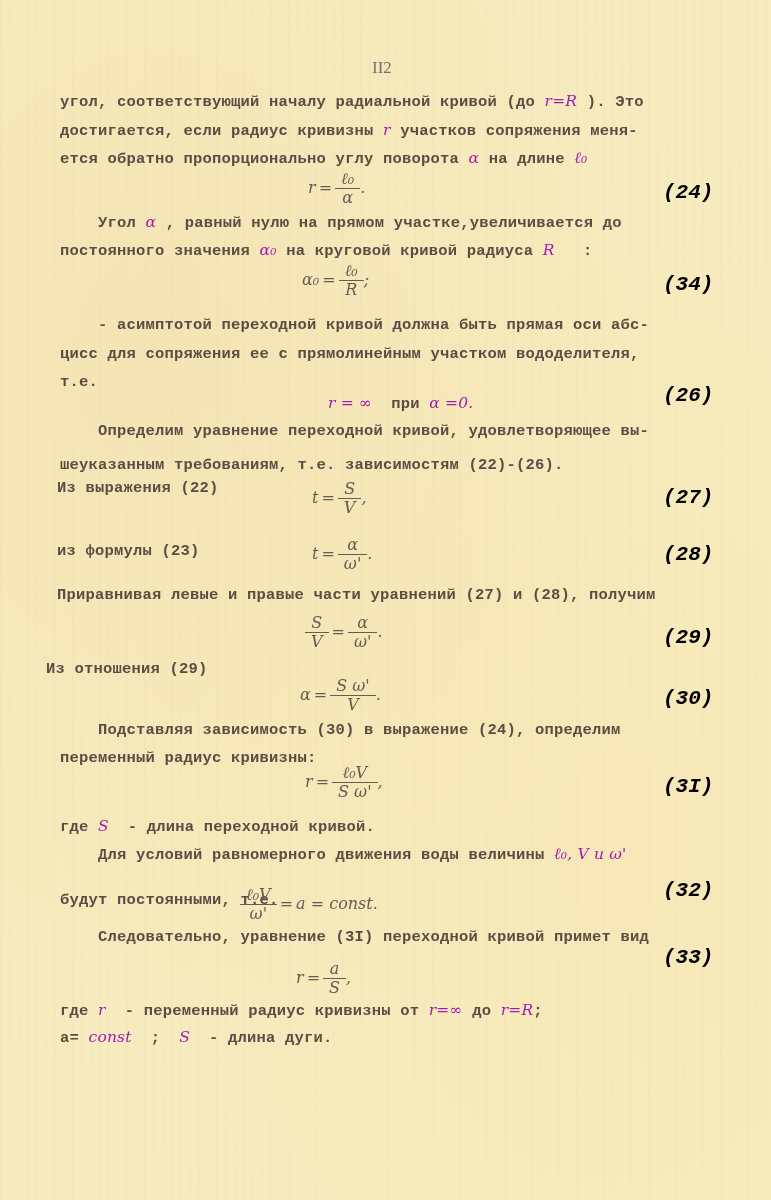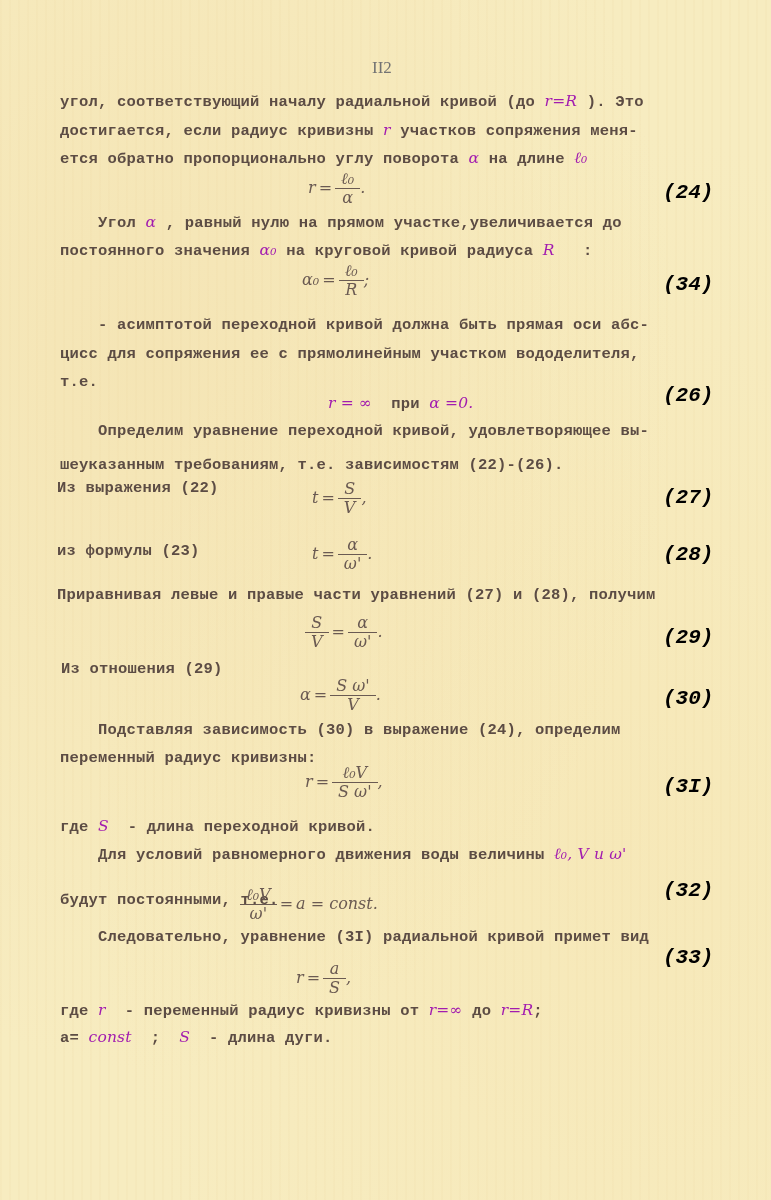--- a/index.html
+++ b/index.html
@@ -78,21 +78,21 @@
   </div>
   <div class="eqno" style="top:543px;">(28)</div>
 
   <div class="line" style="left:57px; top:586px;">Приравнивая левые и правые части уравнений (27) и (28), получим</div>
 
   <div class="eq" style="left:305px; top:614px;">
     <span class="frac"><span class="num">S</span><span class="den">V</span></span><span class="op">=</span><span class="frac"><span class="num">α</span><span class="den">ω'</span></span><span>.</span>
   </div>
   <div class="eqno" style="top:626px;">(29)</div>
 
-  <div class="line" style="left:61px; top:660px;text-align:right;">Из отношения (29)</div>
+  <div class="line" style="left:46px; top:660px;text-align:right;">Из отношения (29)</div>
 
   <div class="eq" style="left:300px; top:677px;">
     <span>α</span><span class="op">=</span><span class="frac"><span class="num">S ω'</span><span class="den">V</span></span><span>.</span>
   </div>
   <div class="eqno" style="top:687px;">(30)</div>
 
   <div class="line" style="left:60px; top:721px;">    Подставляя зависимость (30) в выражение (24), определим</div>
   <div class="line" style="left:60px; top:749px;">переменный радиус кривизны:</div>
 
   <div class="eq" style="left:305px; top:764px;">
@@ -102,21 +102,21 @@
 
   <div class="line" style="left:60px; top:817px;"><span>где </span><span class="math">S</span><span>  - длина переходной кривой.</span></div>
   <div class="line" style="left:60px; top:845px;"><span>    Для условий равномерного движения воды величины </span><span class="math">ℓ₀, V и ω'</span></div>
   <div class="line" style="left:60px; top:873px;margin-top:18px;">будут постоянными, т.е.</div>
 
   <div class="eq" style="left:240px; top:886px;">
     <span class="frac"><span class="num">ℓ₀V</span><span class="den">ω'</span></span><span class="op">=</span><span>a = const</span><span>.</span>
   </div>
   <div class="eqno" style="top:879px;">(32)</div>
 
-  <div class="line" style="left:60px; top:928px;">    Следовательно, уравнение (3I) радиальной кривой примет вид</div>
+  <div class="line" style="left:60px; top:928px;">    Следовательно, уравнение (3I) переходной кривой примет вид</div>
 
   <div class="eq" style="left:296px; top:960px;">
     <span>r</span><span class="op">=</span><span class="frac"><span class="num">a</span><span class="den">S</span></span><span>,</span>
   </div>
   <div class="eqno" style="top:946px;">(33)</div>
 
   <div class="line" style="left:60px; top:1001px;"><span>где </span><span class="math">r</span><span>  - переменный радиус кривизны от </span><span class="math">r=∞</span><span> до </span><span class="math">r=R</span><span>;</span></div>
   <div class="line" style="left:60px; top:1028px;"><span>а= </span><span class="math">const</span><span>  ;  </span><span class="math">S</span><span>  - длина дуги.</span></div>
 </div>
 

